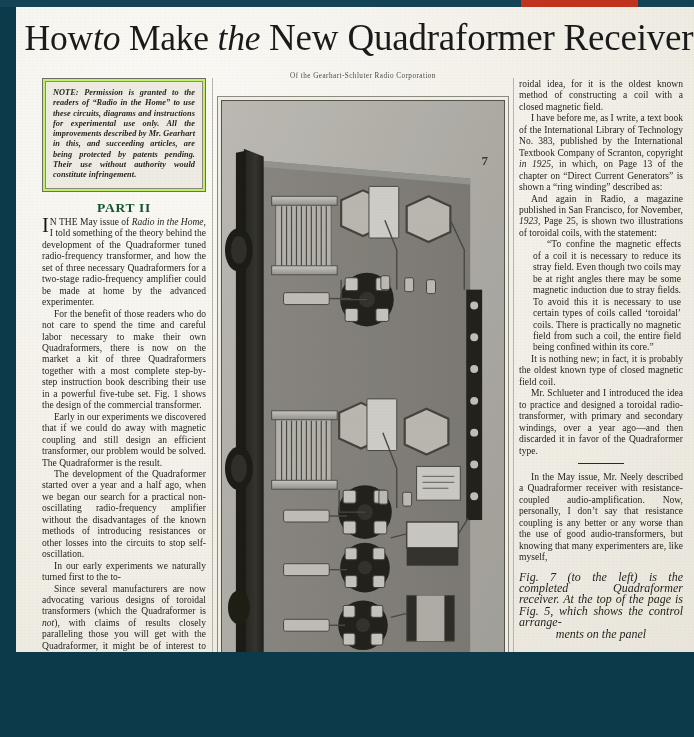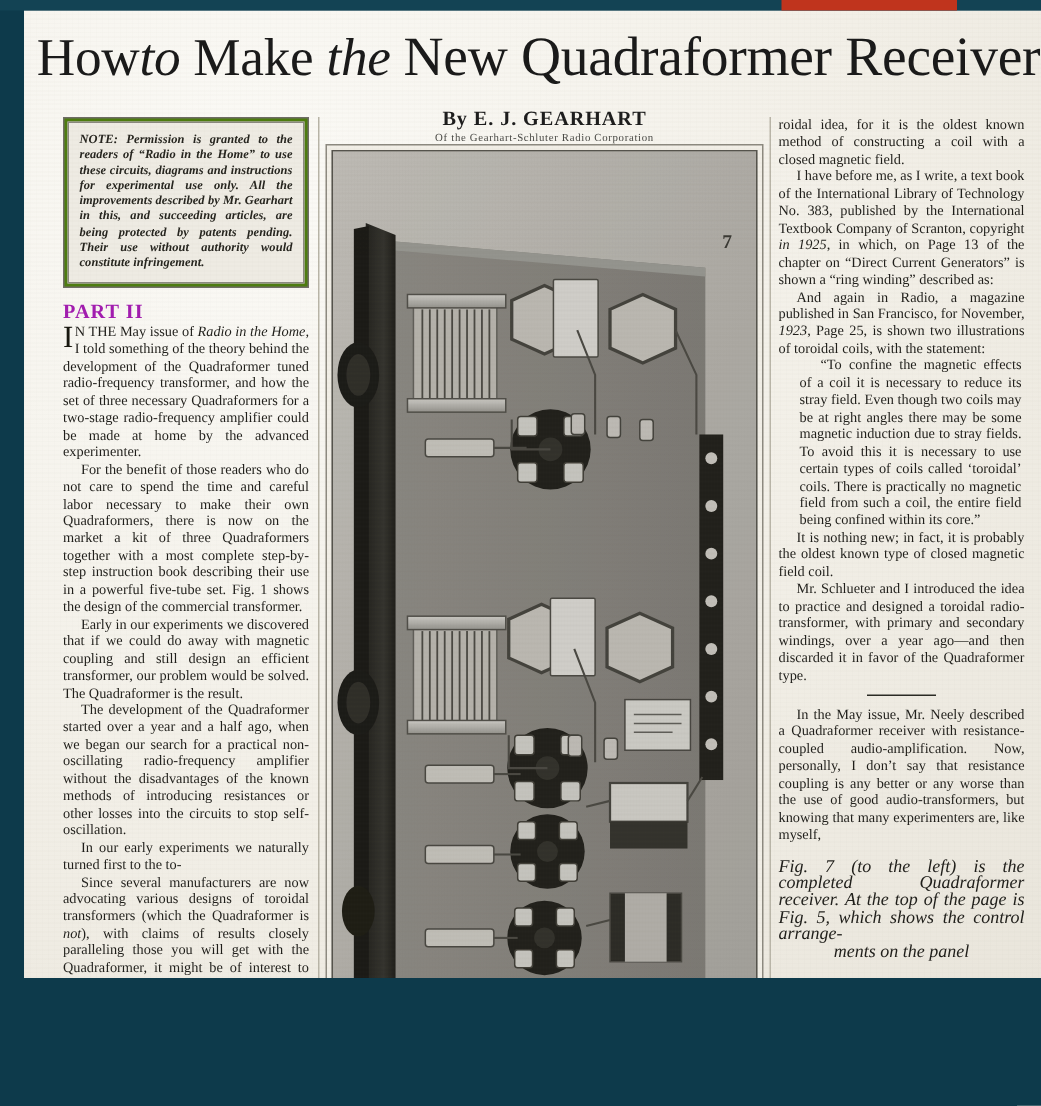--- a/index.html
+++ b/index.html
@@ -100,21 +100,21 @@
 
   
   .note-box {
     position: absolute;
     top: 71px;
     left: 26px;
     width: 164px;
     box-sizing: border-box;
     border: 1px solid #6f6d66;
     padding: 2px;
-    background: #4d7c0f;
+    background: #bef264;
   }
   .note-inner {
     border: 1px solid #8b8980;
     padding: 6px 7px 7px 7px;
     background: #eeebe3;
   }
   .note-inner p {
     margin: 0;
     font-family: "Liberation Serif", serif;
     font-style: italic;
@@ -125,25 +125,26 @@
     text-align: justify;
     letter-spacing: .05px;
   }
 
   
   .part-head {
     position: absolute;
     top: 193px;
     left: 26px;
     width: 164px;
+    text-align: center;
     font-family: "Liberation Serif", serif;
     font-weight: bold;
     font-size: 13.5px;
     letter-spacing: .7px;
-    color: #a21caf;
+    color: #14532d;
   }
 
   
   .col {
     position: absolute;
     font-family: "Liberation Serif", serif;
     font-size: 9.55px;
     line-height: 11.45px;
     color: #1f1e1a;
     text-align: justify;
@@ -242,21 +243,20 @@
 </div>
 
 <div class="page-frame">
   <div class="paper"></div>
 
   <div class="title">
     <span>How</span><span class="it">to</span> <span>Make</span> <span class="it">the</span> <span class="big">New Quadraformer Receiver</span>
   </div>
 
   <div class="byline">
-    <div class="b1">By E. J. GEARHART</div>
     <div class="b2">Of the Gearhart-Schluter Radio Corporation</div>
   </div>
 
   <div class="note-box">
     <div class="note-inner">
       <p><span>NOTE:</span> <span>Permission is granted to the readers of “Radio in the Home” to use these circuits, diagrams and instructions for experimental use only. All the improvements described by Mr. Gearhart in this, and succeeding articles, are being protected by patents pending. Their use without authority would constitute infringement.</span></p>
     </div>
   </div>
 
   <div class="part-head">PART II</div>

